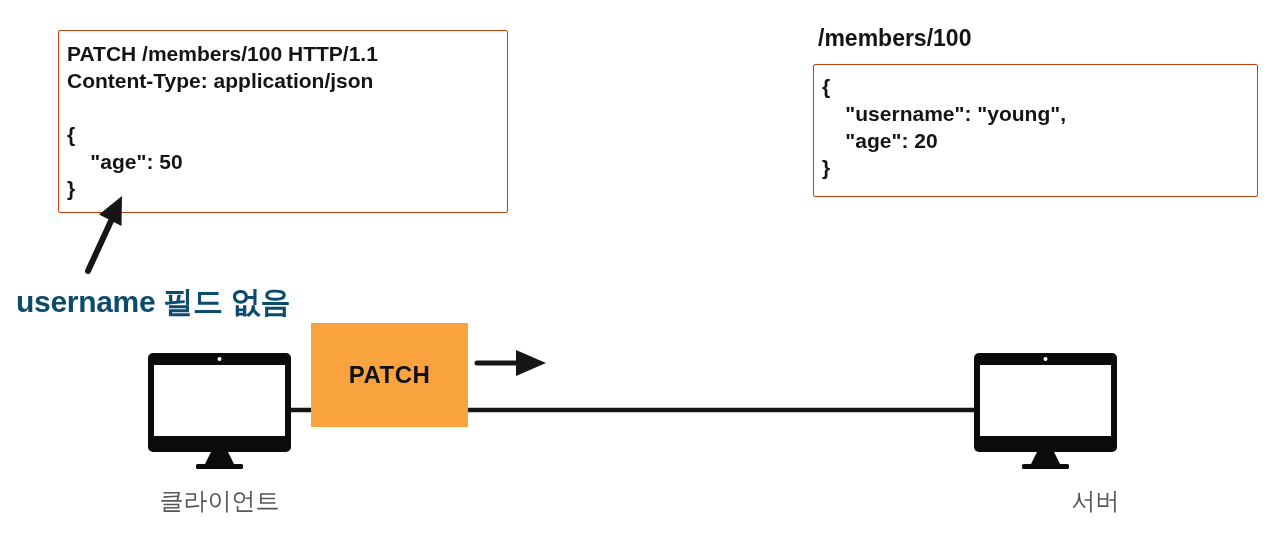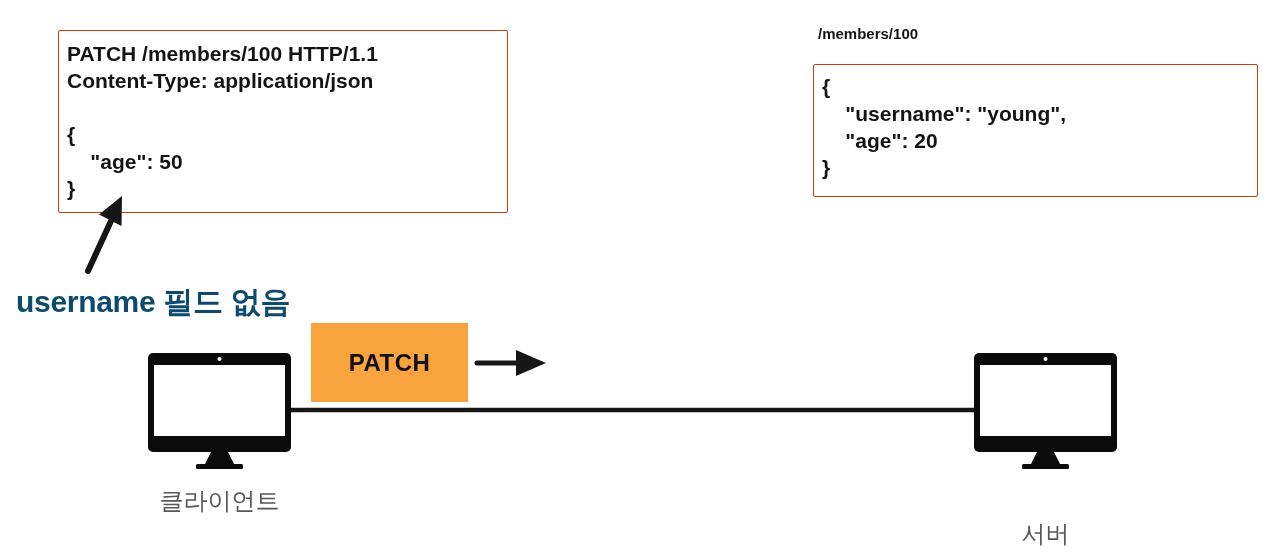--- a/index.html
+++ b/index.html
@@ -24,48 +24,48 @@
     font-weight: bold;
     font-size: 21px;
     line-height: 27px;
     color: #141414;
     white-space: pre;
   }
   .box-request { left: 58px; top: 30px; width: 450px; height: 183px; padding: 9px 6px 0 8px; }
   .box-resource { left: 813px; top: 64px; width: 445px; height: 133px; padding: 8px 6px 0 8px; }
   .path-label {
     position: absolute; left: 818px; top: 25px;
-    font-weight: bold; font-size: 15px; color: #141414;
+    font-weight: bold; font-size: 23px; color: #141414;
   }
   .annotation {
     position: absolute; left: 16px; top: 282px;
     font-weight: bold; font-size: 30px; letter-spacing: -0.3px;
     color: #0c4a6e; white-space: nowrap;
   }
   .patch-badge {
     position: absolute; left: 311px; top: 323px;
-    width: 157px; height: 79px;
+    width: 157px; height: 104px;
     display: flex; align-items: center; justify-content: center;
     font-weight: bold; font-size: 24px; letter-spacing: 0.5px; color: #101010;
   }
   .overlay {
     position: absolute; left: 0; top: 0;
     width: 1280px; height: 553px;
     pointer-events: none;
   }
   .monitor-icon { position: absolute; top: 353px; width: 143px; height: 116px; }
   .monitor-client { left: 148px; }
   .monitor-server { left: 974px; }
   .device-label {
     position: absolute; top: 485px; width: 143px;
     text-align: center;
     font-size: 24px; color: #575757; white-space: nowrap;
   }
   .label-client { left: 148px; }
-  .label-server { left: 974px; margin-top: 33px; }
+  .label-server { left: 1024px; }
 </style>
 </head>
 <body>
 
 <div class="canvas">
 
   <div class="code-box box-request">
     <pre>PATCH /members/100 HTTP/1.1
 Content-Type: application/json
 

